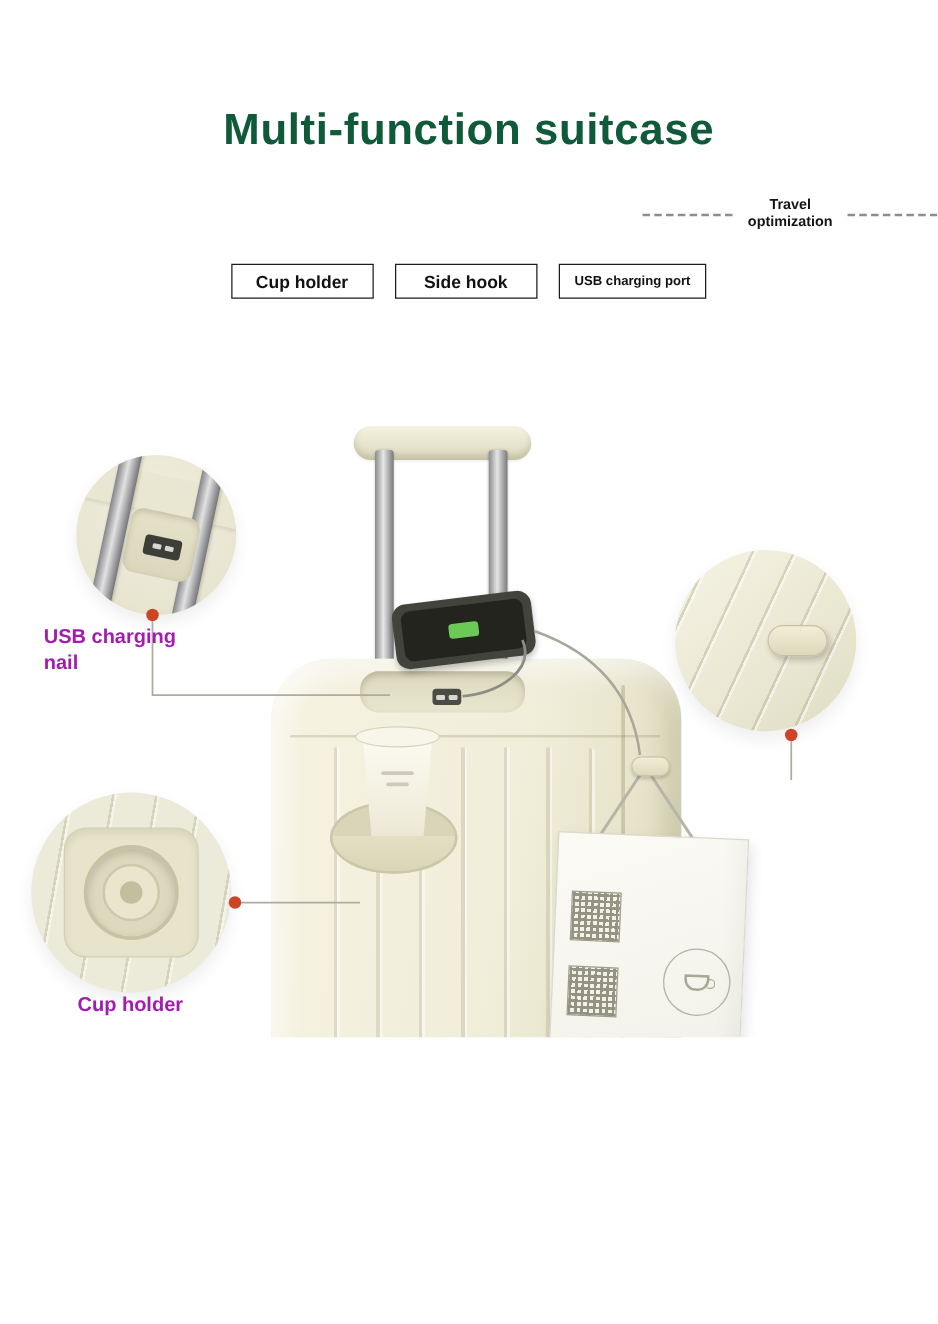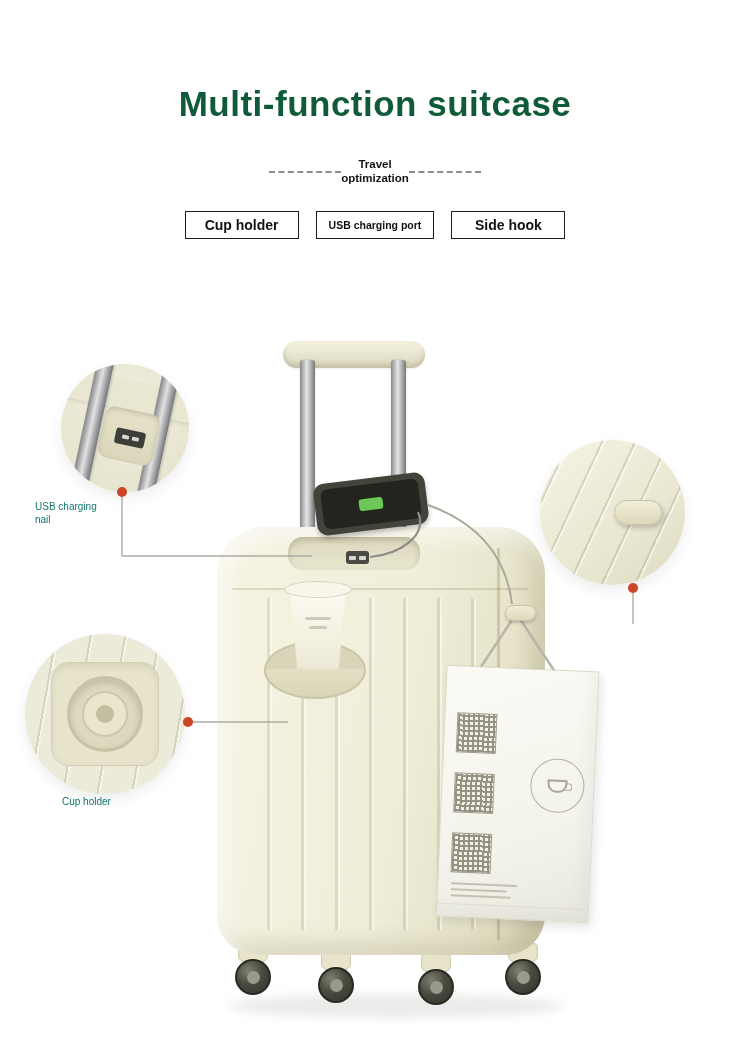--- a/index.html
+++ b/index.html
@@ -1,23 +1,23 @@
 <!DOCTYPE html>
 <html><head>
 <meta charset="utf-8">
 <style>
   * { margin:0; padding:0; box-sizing:border-box; }
   body { background:#ffffff; font-family:"Liberation Sans", sans-serif; }
-  .canvas { position:relative; width:750px; height:1059px; margin:0 auto; background:#ffffff; overflow:hidden; }
+  .canvas { position:relative; width:750px; height:830px; margin:0 auto; background:#ffffff; overflow:hidden; }
 
   
   .title { position:absolute; top:84px; left:0; right:0; text-align:center;
            font-size:35px; font-weight:bold; color:#0f5a39; letter-spacing:.5px; }
   .subtitle-row { position:absolute; top:158px; left:0; right:0;
-                  display:flex; justify-content:center; align-items:center; gap:0; }
+                  display:flex; justify-content:flex-end; align-items:center; gap:12px; }
   .dash { width:72px; height:0; border-top:2px dashed #8d8d8d; }
   .subtitle-text { font-size:11.5px; font-weight:bold; color:#141414; text-align:center; line-height:1.2; }
   .feature-row { position:absolute; top:211px; left:0; right:0;
                  display:flex; justify-content:center; gap:17px; }
   .feature-box { height:28px; border:1.2px solid #1c1c1c; background:#fff; color:#111;
                  display:flex; align-items:center; justify-content:center;
                  font-weight:bold; font-size:14px; padding:0 12px; min-width:114px; }
   .feature-box.small { font-size:10.5px; min-width:112px; }
 
   
@@ -150,21 +150,21 @@
                     background:#e9e6cd; border:2px solid #ccc9aa; }
   .zoomC-ring-center { position:absolute; left:71px; top:71px; width:18px; height:18px; border-radius:50%;
                        background:#c2bf9f; }
 
   
   .dot { position:absolute; width:10px; height:10px; border-radius:50%; background:#cb4526; z-index:8; }
   .dot-usb  { left:117px; top:487px; }
   .dot-cup  { left:183px; top:717px; }
   .dot-hook { left:628px; top:583px; }
 
-  .callout-label { position:absolute; font-size:10px; font-weight:normal; color:#0f766e;
+  .callout-label { position:absolute; font-size:16px; font-weight:bold; color:#a21caf;
                    line-height:1.3; z-index:8; }
   .label-usb  { left:35px;  top:500px; width:110px; }
   .label-hook { left:565px; top:627px; width:140px; }
   .label-cup  { left:62px;  top:795px; width:120px; }
 </style>
 </head>
 <body>
 
 <div class="canvas">
 
@@ -174,22 +174,22 @@
     <span class="dash"></span>
     <span class="subtitle-text">
       <span>Travel</span><br>
       <span>optimization</span>
     </span>
     <span class="dash"></span>
   </div>
 
   <div class="feature-row">
     <div class="feature-box">Cup holder</div>
+    <div class="feature-box">Side hook</div>
     <div class="feature-box small">USB charging port</div>
-    <div class="feature-box">Side hook</div>
   </div>
 
   <div class="scene">
 
     <div class="ground-shadow"></div>
 
     <div class="handle-grip"></div>
     <div class="handle-bar bar-left"></div>
     <div class="handle-bar bar-right"></div>
 

